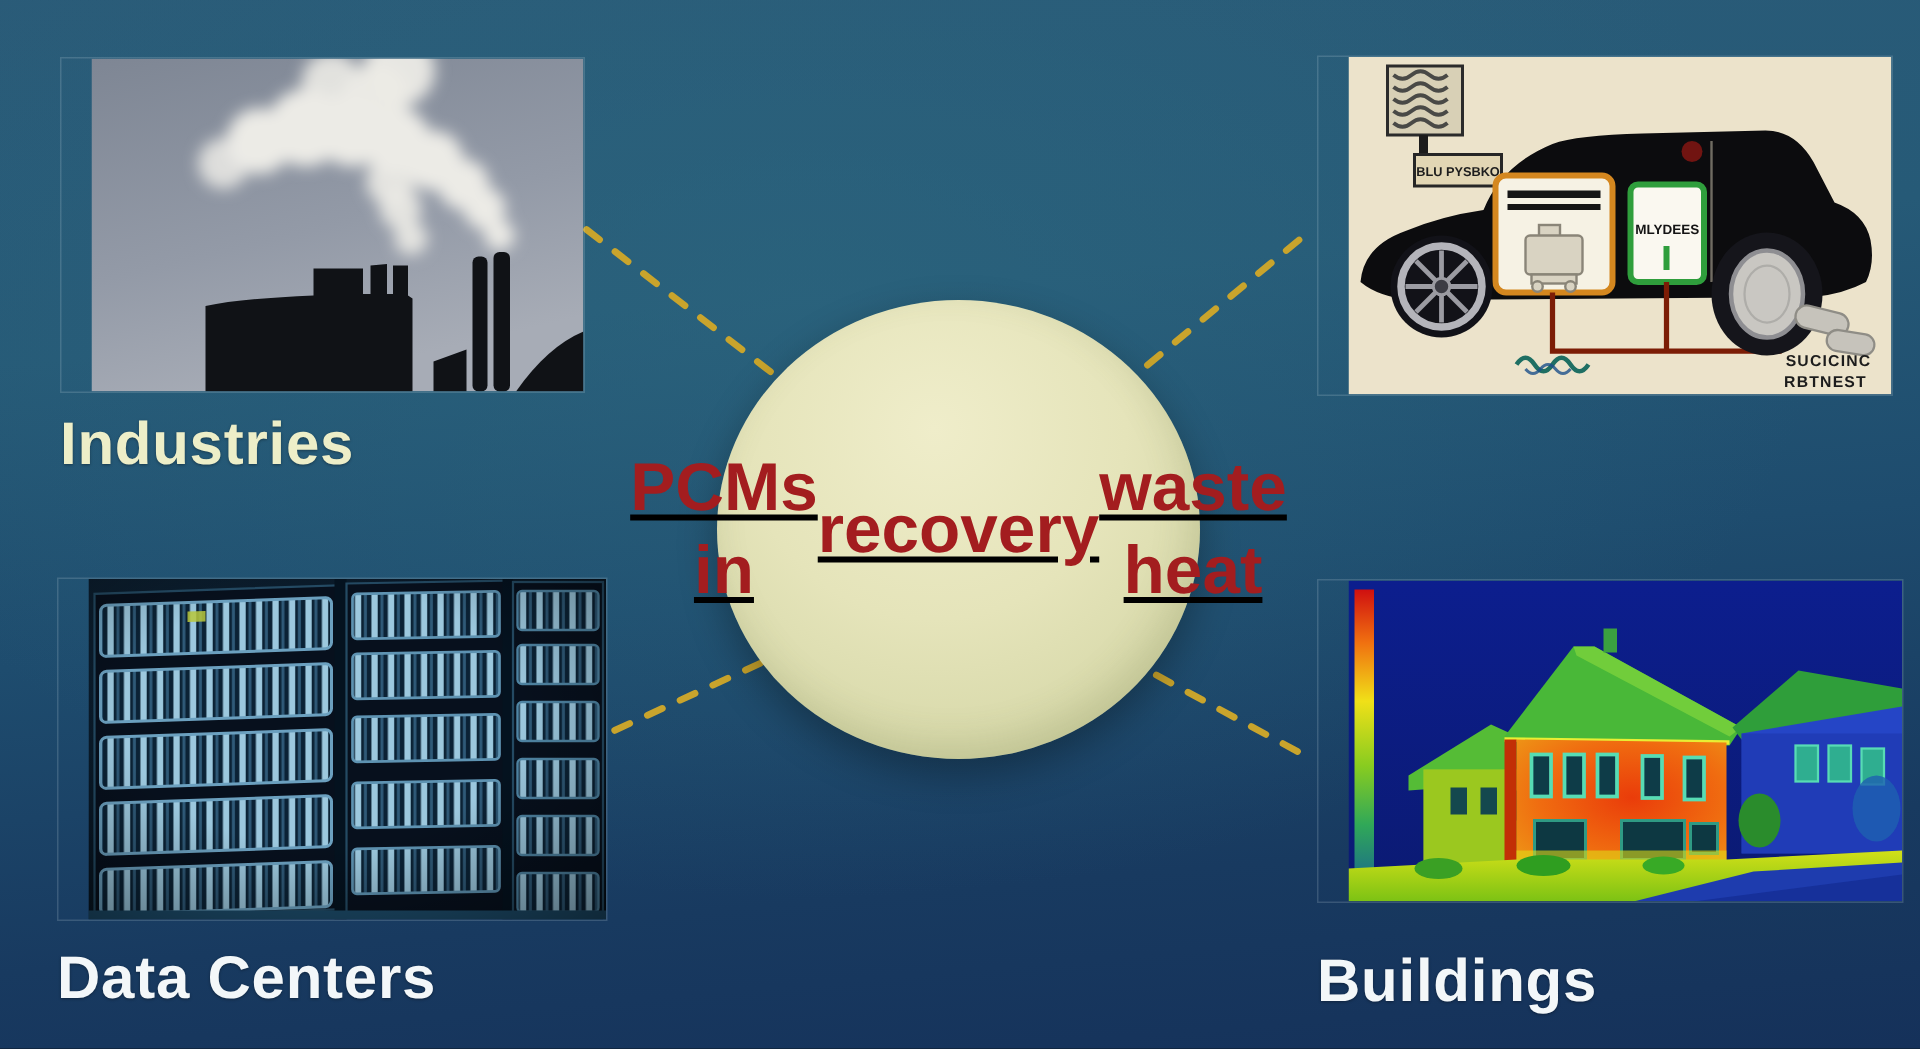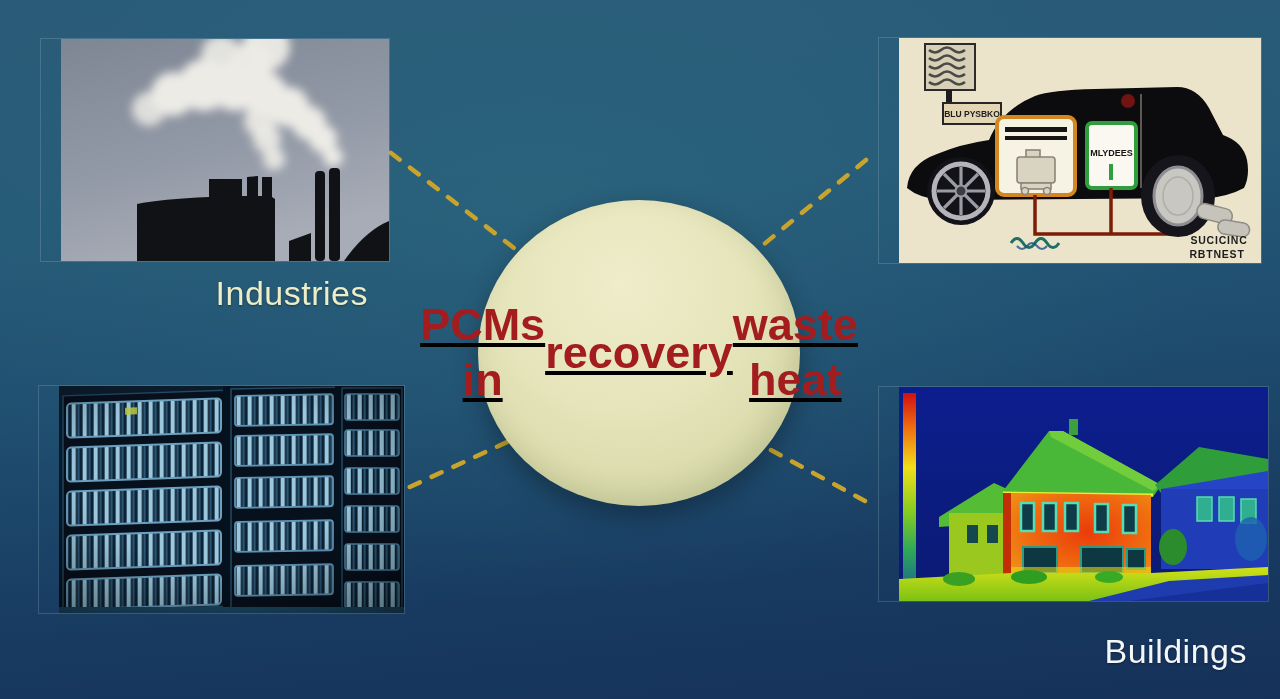--- a/index.html
+++ b/index.html
@@ -6,21 +6,21 @@
   .canvas{
     position:relative;width:1280px;height:699px;overflow:hidden;
     font-family:"Liberation Sans","DejaVu Sans",sans-serif;
     background:
       radial-gradient(ellipse 900px 520px at 42% 30%, rgba(45,104,128,0.55), rgba(45,104,128,0) 75%),
       linear-gradient(175deg,#2a5b78 0%,#265a77 30%,#1e4c6e 55%,#183a60 80%,#15315a 100%);
   }
   .fig{position:absolute;overflow:hidden;border:1px solid rgba(210,225,235,0.18);padding-left:20px;}
   .fig svg{display:block;width:100%;height:100%;}
   .node-label{
-    position:absolute;text-align:right;font-weight:400;font-size:34px;
+    position:absolute;text-align:left;font-weight:700;font-size:40px;
     letter-spacing:0.5px;text-shadow:0 1px 2px rgba(0,0,0,0.35);
   }
   #lbl-industries{left:40px;top:274px;width:328px;color:#edeec8;}
   #lbl-automobiles{left:878px;top:274px;width:362px;color:#f3f7f9;}
   #lbl-datacenters{left:38px;top:630px;width:345px;color:#f3f7f9;}
   #lbl-buildings{left:878px;top:632px;width:369px;color:#f3f7f9;}
   #fig-industries{left:40px;top:38px;width:328px;height:222px;}
   #fig-automobiles{left:878px;top:37px;width:362px;height:225px;}
   #fig-datacenters{left:38px;top:385px;width:345px;height:227px;}
   #fig-buildings{left:878px;top:386px;width:369px;height:214px;}
@@ -187,20 +187,21 @@
         <rect x="286" y="44" width="54" height="26" rx="3" fill="url(#slats)" stroke="#4f85a4" stroke-width="1.6"></rect>
         <rect x="286" y="82" width="54" height="26" rx="3" fill="url(#slats)" stroke="#4f85a4" stroke-width="1.6"></rect>
         <rect x="286" y="120" width="54" height="26" rx="3" fill="url(#slats)" stroke="#4f85a4" stroke-width="1.6"></rect>
         <rect x="286" y="158" width="54" height="26" rx="3" fill="url(#slats)" stroke="#4f85a4" stroke-width="1.6"></rect>
         <rect x="286" y="196" width="54" height="26" rx="3" fill="url(#slats)" stroke="#4f85a4" stroke-width="1.6"></rect>
       </g>
       <rect y="221" width="345" height="6" fill="#1c4a68"></rect>
       <rect width="345" height="227" fill="url(#vign)"></rect>
     </svg>
   </div>
+  <div class="node-label" id="lbl-datacenters">Data Centers</div>
 
   <div class="fig" id="fig-buildings">
     <svg viewBox="0 0 369 214" preserveAspectRatio="none">
       <defs>
         <linearGradient id="tsky" x1="0" y1="0" x2="0" y2="1">
           <stop offset="0" stop-color="#0c1e8e"></stop>
             <stop offset="1" stop-color="#0b1a72"></stop>
         </linearGradient>
         <linearGradient id="tstrip" x1="0" y1="0" x2="0" y2="1">
           <stop offset="0" stop-color="#d01010"></stop>

